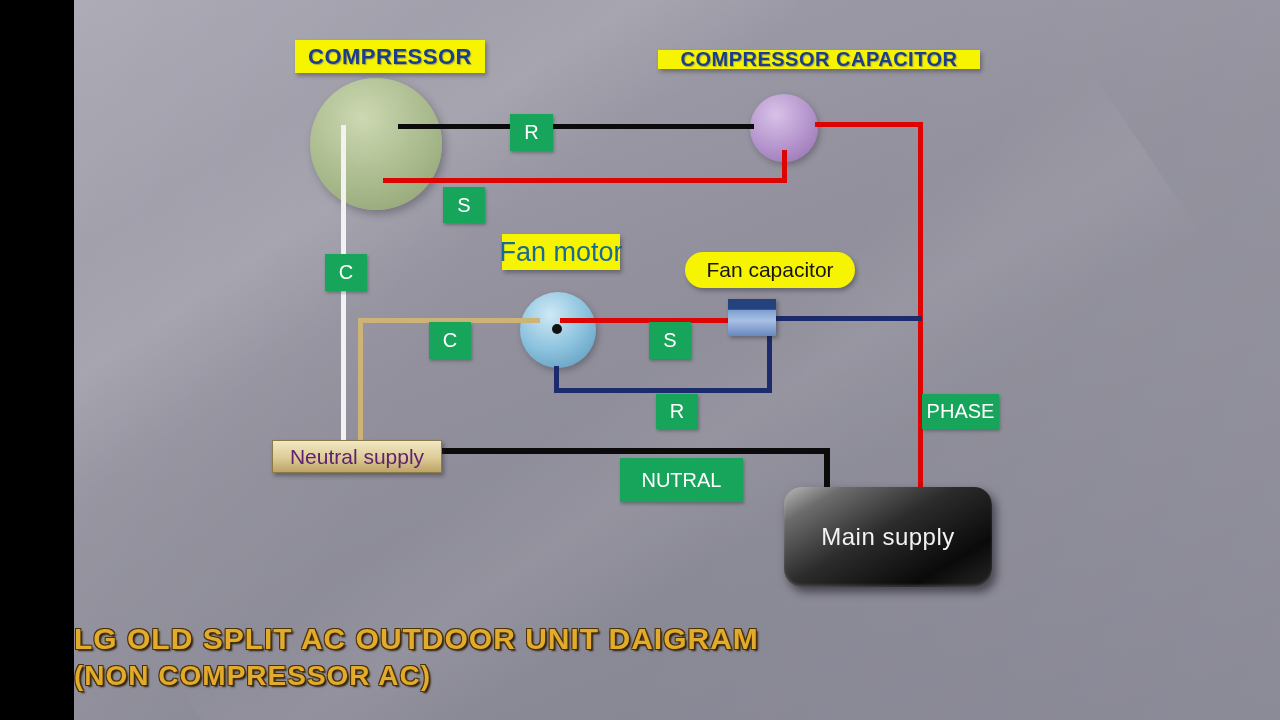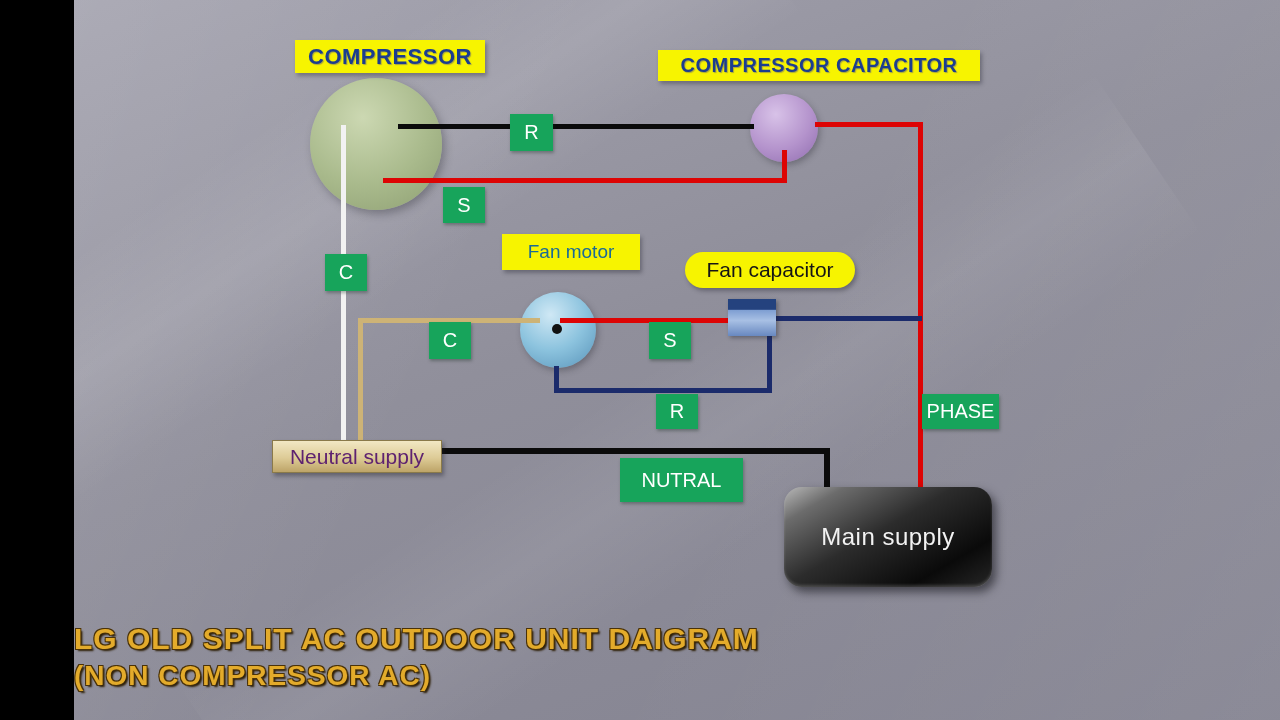--- a/index.html
+++ b/index.html
@@ -21,22 +21,22 @@
   .bar.left{left:0;width:34px;}
   .bar.right{right:0;width:34px;}
 
   
   .ylabel{
     position:absolute;display:flex;align-items:center;justify-content:center;
     background:#f7f400;box-shadow:2px 3px 4px rgba(30,30,40,0.35);
     font-weight:bold;z-index:5;white-space:nowrap;
   }
   .lbl-compressor{left:255px;top:40px;width:190px;height:33px;font-size:22px;color:#1b3d8f;letter-spacing:0.5px;text-shadow:1px 1px 1px rgba(90,90,120,0.5);}
-  .lbl-comp-cap{left:618px;top:50px;width:322px;height:31px;font-size:20px;color:#1b3d8f;letter-spacing:0.5px;text-shadow:1px 1px 1px rgba(90,90,120,0.5);}
-  .lbl-fan-motor{left:462px;top:234px;width:138px;height:36px;font-size:19px;font-weight:normal;color:#1a6a96;}
+  .lbl-comp-cap{left:618px;top:50px;width:322px;height:19px;font-size:20px;color:#1b3d8f;letter-spacing:0.5px;text-shadow:1px 1px 1px rgba(90,90,120,0.5);}
+  .lbl-fan-motor{left:462px;top:234px;width:118px;height:36px;font-size:27px;font-weight:normal;color:#1a6a96;}
   .lbl-fan-cap{left:645px;top:252px;width:170px;height:36px;font-size:21px;font-weight:normal;color:#151515;border-radius:18px;}
 
   
   .term{
     position:absolute;display:flex;align-items:center;justify-content:center;
     background:#17a45b;color:#fff;font-size:20px;z-index:6;
     box-shadow:1px 2px 3px rgba(20,40,30,0.35);
   }
   .t-r1{left:470px;top:114px;width:43px;height:37px;}
   .t-s1{left:403px;top:187px;width:42px;height:36px;}

